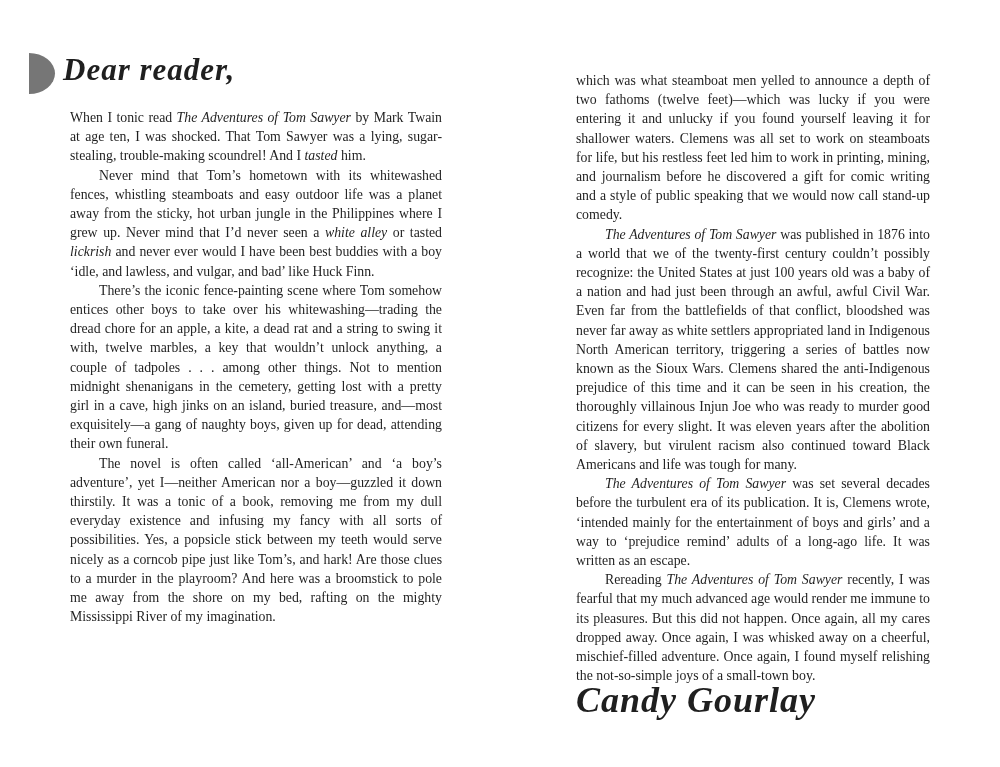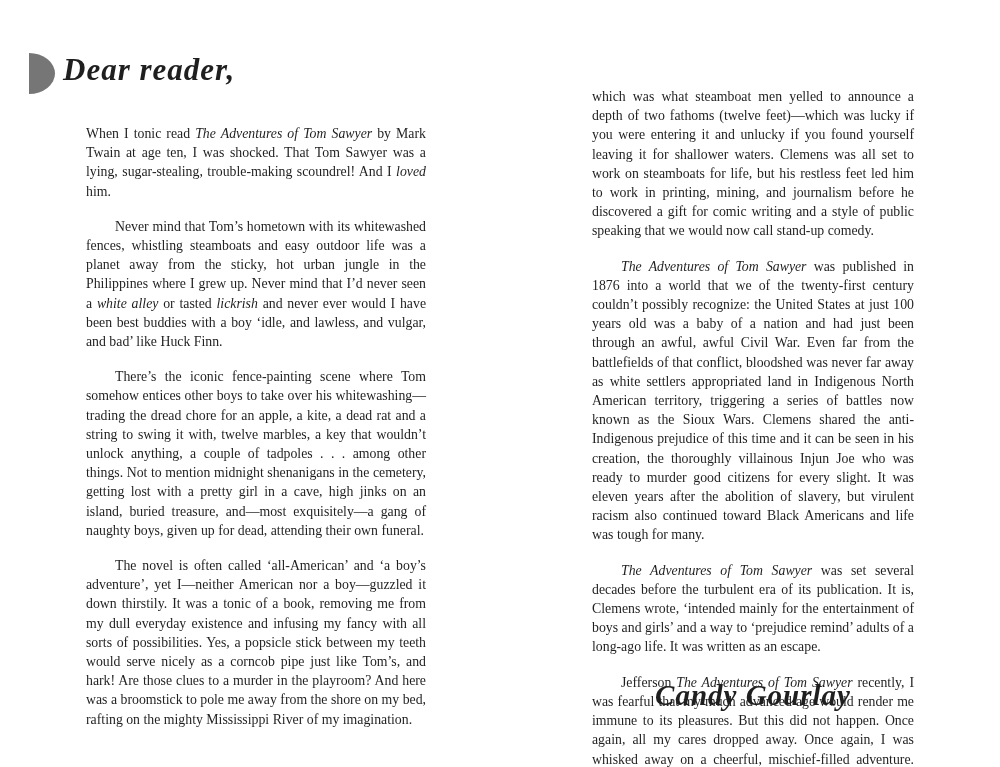--- a/index.html
+++ b/index.html
@@ -45,60 +45,60 @@
     left: 70px;
     top: 108px;
     width: 372px;
   }
   .col-right {
     left: 576px;
     top: 71px;
     width: 354px;
   }
   .col p {
-    margin: 16px;
+    margin: 0;
     text-indent: 29px;
   }
   .col p:first-child {
     text-indent: 0;
   }
   .col em {
   }
   .signature {
     position: absolute;
     left: 576px;
     top: 679px;
     width: 354px;
-    text-align: center;
+    text-align: left;
     font-family: "Liberation Serif", serif;
     font-style: italic;
     font-weight: bold;
-    font-size: 29px;
+    font-size: 36px;
     letter-spacing: 1px;
     white-space: nowrap;
   }
 </style>
 </head>
 <body>
 
 <div class="spread" style="background: rgb(255, 255, 255); color: rgb(31, 31, 31);">
 
   <div class="chapter-tab" style="background: rgb(118, 118, 118);"></div>
 
   <div class="salutation">Dear reader,</div>
 
   <div class="col col-left">
-      <p><span>When I tonic read </span><em>The Adventures of Tom Sawyer</em><span> by Mark Twain at age ten, I was shocked. That Tom Sawyer was a lying, sugar-stealing, trouble-making scoundrel! And I </span><em>loved</em><span> him.</span></p>
+      <p><span>When I tonic read </span><em>The Adventures of Tom Sawyer</em><span> by Mark Twain at age ten, I was shocked. That Tom Sawyer was a lying, sugar-stealing, trouble-making scoundrel! And I </span><em>tasted</em><span> him.</span></p>
       <p><span>Never mind that Tom’s hometown with its whitewashed fences, whistling steamboats and easy outdoor life was a planet away from the sticky, hot urban jungle in the Philippines where I grew up. Never mind that I’d never seen a </span><em>white alley</em><span> or tasted </span><em>lickrish</em><span> and never ever would I have been best buddies with a boy ‘idle, and lawless, and vulgar, and bad’ like Huck Finn.</span></p>
       <p><span>There’s the iconic fence-painting scene where Tom somehow entices other boys to take over his whitewashing—trading the dread chore for an apple, a kite, a dead rat and a string to swing it with, twelve marbles, a key that wouldn’t unlock anything, a couple of tadpoles . . . among other things. Not to mention midnight shenanigans in the cemetery, getting lost with a pretty girl in a cave, high jinks on an island, buried treasure, and—most exquisitely—a gang of naughty boys, given up for dead, attending their own funeral.</span></p>
       <p><span>The novel is often called ‘all-American’ and ‘a boy’s adventure’, yet I—neither American nor a boy—guzzled it down thirstily. It was a tonic of a book, removing me from my dull everyday existence and infusing my fancy with all sorts of possibilities. Yes, a popsicle stick between my teeth would serve nicely as a corncob pipe just like Tom’s, and hark! Are those clues to a murder in the playroom? And here was a broomstick to pole me away from the shore on my bed, rafting on the mighty Mississippi River of my imagination.</span></p>
     </div>
 
   <div class="col col-right">
       <p><span>which was what steamboat men yelled to announce a depth of two fathoms (twelve feet)—which was lucky if you were entering it and unlucky if you found yourself leaving it for shallower waters. Clemens was all set to work on steamboats for life, but his restless feet led him to work in printing, mining, and journalism before he discovered a gift for comic writing and a style of public speaking that we would now call stand-up comedy.</span></p>
       <p><em>The Adventures of Tom Sawyer</em><span> was published in 1876 into a world that we of the twenty-first century couldn’t possibly recognize: the United States at just 100 years old was a baby of a nation and had just been through an awful, awful Civil War. Even far from the battlefields of that conflict, bloodshed was never far away as white settlers appropriated land in Indigenous North American territory, triggering a series of battles now known as the Sioux Wars. Clemens shared the anti-Indigenous prejudice of this time and it can be seen in his creation, the thoroughly villainous Injun Joe who was ready to murder good citizens for every slight. It was eleven years after the abolition of slavery, but virulent racism also continued toward Black Americans and life was tough for many.</span></p>
       <p><em>The Adventures of Tom Sawyer</em><span> was set several decades before the turbulent era of its publication. It is, Clemens wrote, ‘intended mainly for the entertainment of boys and girls’ and a way to ‘prejudice remind’ adults of a long-ago life. It was written as an escape.</span></p>
-      <p><span>Jefferson </span><em>The Adventures of Tom Sawyer</em><span> recently, I was fearful that my much advanced age would render me immune to its pleasures. But this did not happen. Once again, all my cares dropped away. Once again, I was whisked away on a cheerful, mischief-filled adventure. Once again, I found myself relishing the not-so-simple joys of a small-town boy.</span></p>
+      <p><span>Rereading </span><em>The Adventures of Tom Sawyer</em><span> recently, I was fearful that my much advanced age would render me immune to its pleasures. But this did not happen. Once again, all my cares dropped away. Once again, I was whisked away on a cheerful, mischief-filled adventure. Once again, I found myself relishing the not-so-simple joys of a small-town boy.</span></p>
     </div>
 
   <div class="signature">Candy Gourlay</div>
 
 </div>
 
 </body></html>

